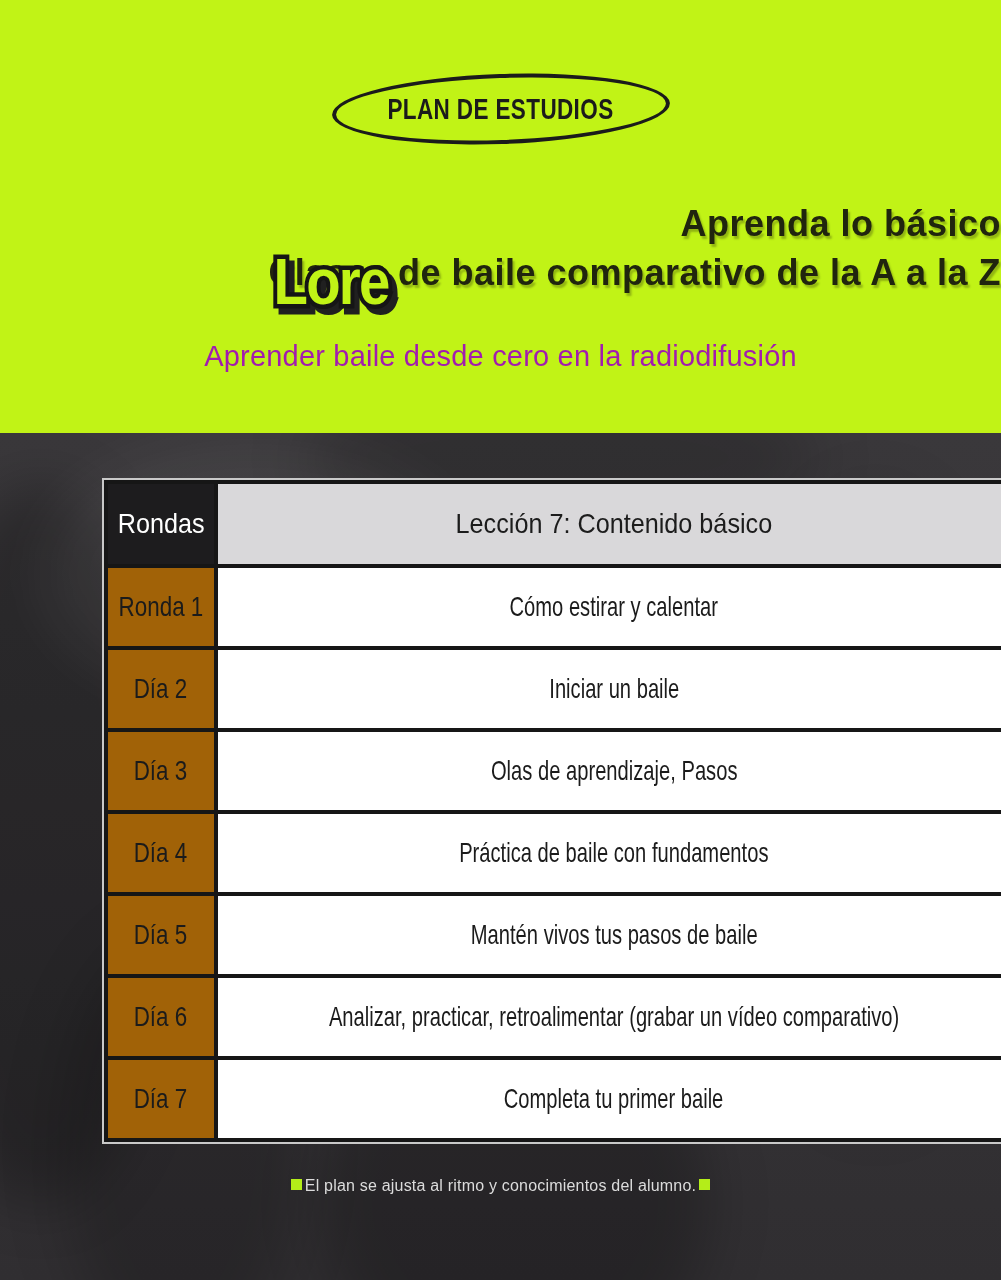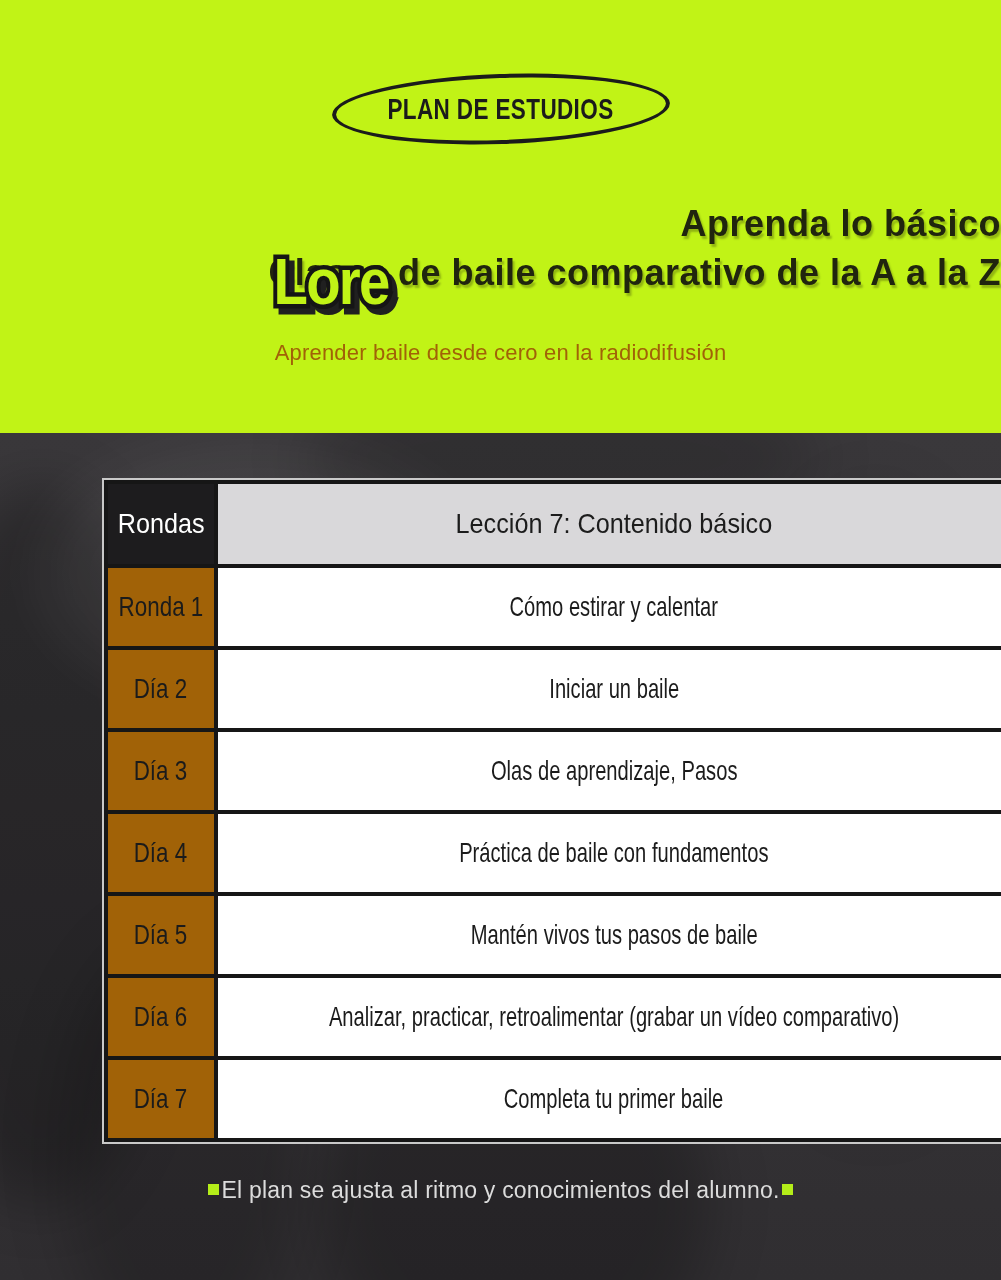--- a/index.html
+++ b/index.html
@@ -36,21 +36,21 @@
     font-family:"Liberation Sans", sans-serif; font-weight:bold; font-size:64px;
     fill:#202020; stroke:#202020; stroke-width:9px; letter-spacing:-2px; text-anchor:middle;
   }
   .wm-main {
     font-family:"Liberation Sans", sans-serif; font-weight:bold; font-size:64px;
     fill:#c1f316; stroke:#151515; stroke-width:9px; paint-order:stroke;
     letter-spacing:-2px; text-anchor:middle;
   }
   .subtitle {
     position:absolute; top:340px; left:0; width:100%;
-    text-align:center; font-size:22px; color:#a16207; letter-spacing:0.2px;
+    text-align:center; font-size:29px; color:#a21caf; letter-spacing:0.2px;
   }
 
   
   .dark {
     position:absolute; top:433px; left:0; width:1001px; height:847px; overflow:hidden;
     background:linear-gradient(180deg, #3a383b 0%, #353336 55%, #302e31 100%);
   }
   .blob { position:absolute; border-radius:50%; filter:blur(28px); }
   .blob.b1 { left:-90px;  top:50px;  width:260px; height:720px; background:rgba(0,0,0,0.26); }
   .blob.b2 { left:40px;   top:10px;  width:430px; height:260px; background:rgba(255,255,255,0.05); }
@@ -86,21 +86,21 @@
   }
   td.content-cell { background:#ffffff; }
   .content-text {
     flex:none; font-size:28px; white-space:nowrap;
     transform:scaleX(0.72); color:#1b1b1b;
   }
 
   
   .footer-note {
     position:absolute; top:744px; left:0; width:100%;
-    text-align:center; font-size:23px; color:#dcdcdc; letter-spacing:0.2px;
+    text-align:center; font-size:16px; color:#dcdcdc; letter-spacing:0.2px;
   }
   .sq {
     display:inline-block; width:11px; height:11px; background:#b4ed19;
     vertical-align:middle; transform:translateY(-2px);
   }
   .sq.lead { margin-right:3px; }
   .sq.trail { margin-left:3px; }
 </style>
 </head>
 <body>

